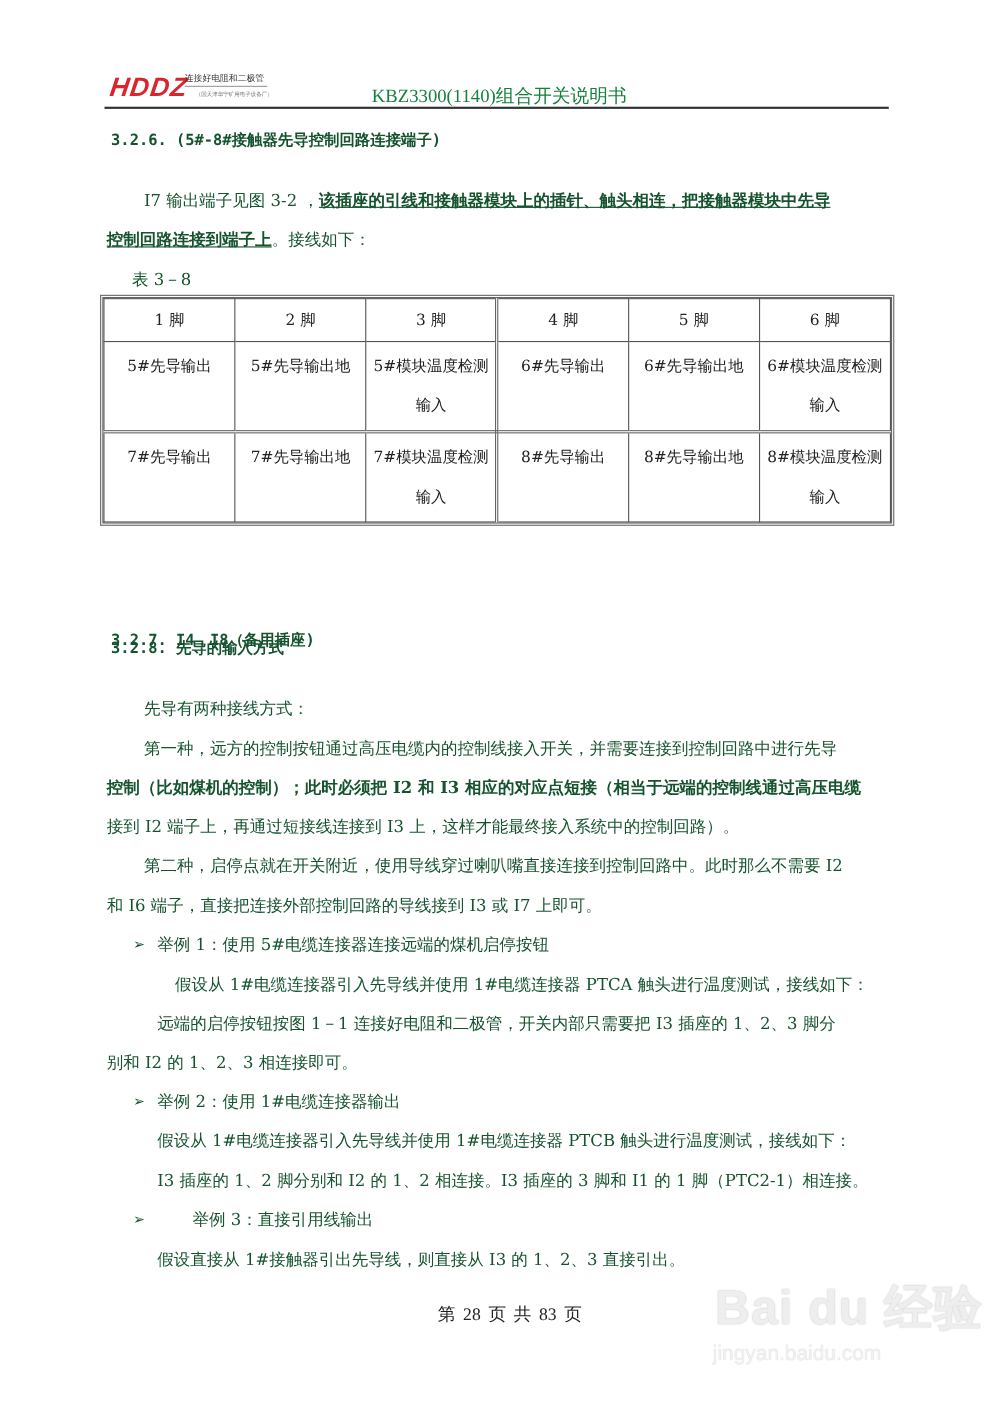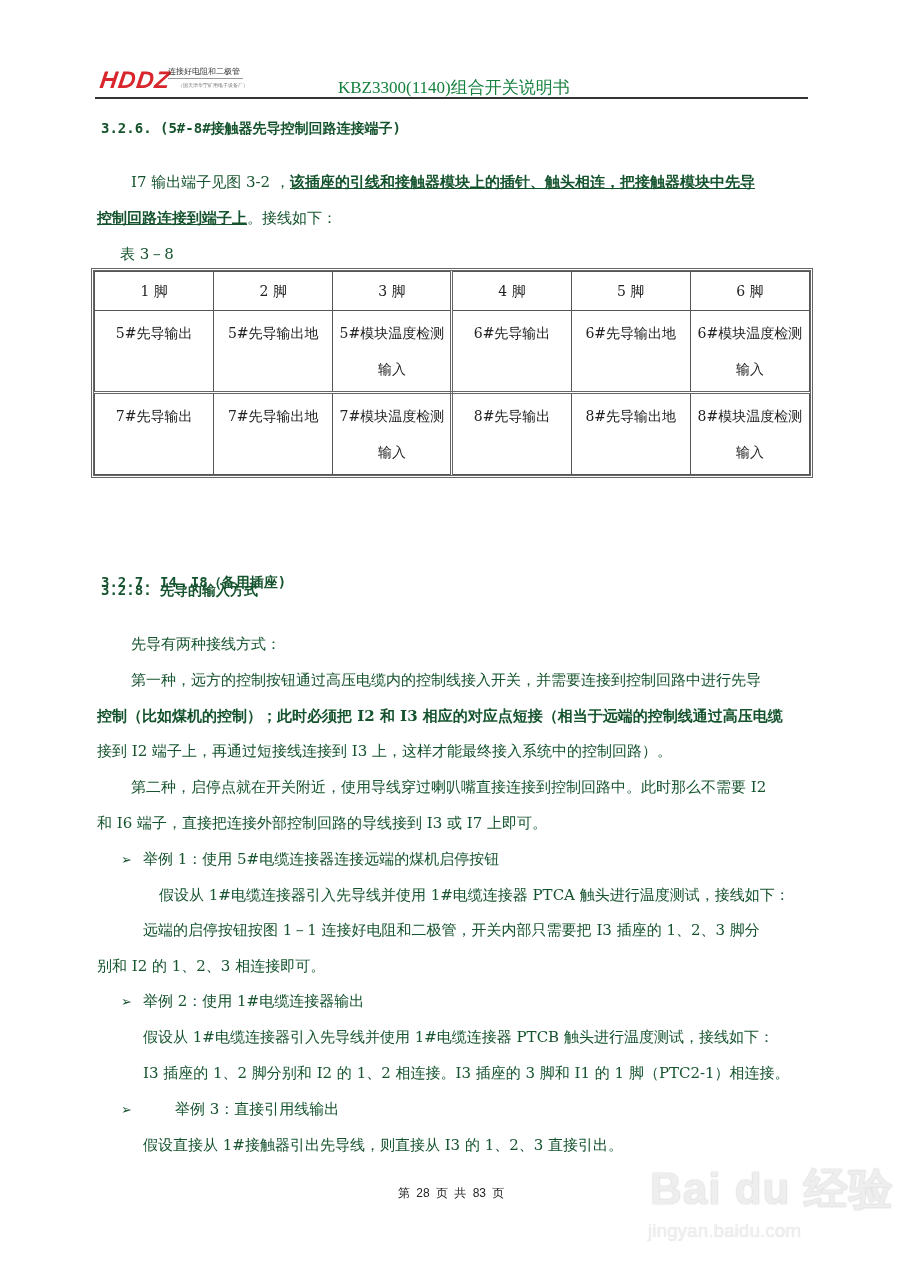--- a/index.html
+++ b/index.html
@@ -22,21 +22,21 @@
   
   .tbl { left:91px; top:268px; width:722px; height:210px; border:3px double #666; box-sizing:border-box; }
   .tbl table { width:100%; height:100%; border-collapse:collapse; table-layout:fixed; }
   .tbl td { border:1px solid #555; text-align:center; vertical-align:top; font-size:14px; line-height:36px;
             padding:4px 6px 0 6px; color:#222; }
   .tbl td.hdr { vertical-align:middle; padding:0; height:38px; line-height:20px; }
   .tbl td.gap-right { border-right:3px double #666; }
   .tbl tr.group-end td { border-bottom:3px double #666; }
 
   .bullet { font-size:13px; }
-  .footer { left:398px; top:1185px; font-size:12px; font-family:Liberation Sans, sans-serif; color:#222; word-spacing:3px; }
+  .footer { left:398px; top:1185px; font-size:16px; font-family:Liberation Serif, serif; color:#222; word-spacing:3px; }
 
   .wm { left:650px; top:1160px; color:#eeeeee; font-family:"Liberation Sans",sans-serif; font-weight:bold; }
   .wm-main { font-size:44px; text-shadow:0 0 1px #cfcfcf, 0 0 2px #d8d8d8; letter-spacing:1px; }
   .wm-url { left:648px; top:1220px; font-size:19px; color:#f0f0f0; text-shadow:0 0 1px #cfcfcf; font-family:"Liberation Sans",sans-serif; }
 </style>
 </head>
 <body>
 
 <div class="abs logo-mark">HDDZ</div>
 <div class="abs logo-cn">连接好电阻和二极管</div>

